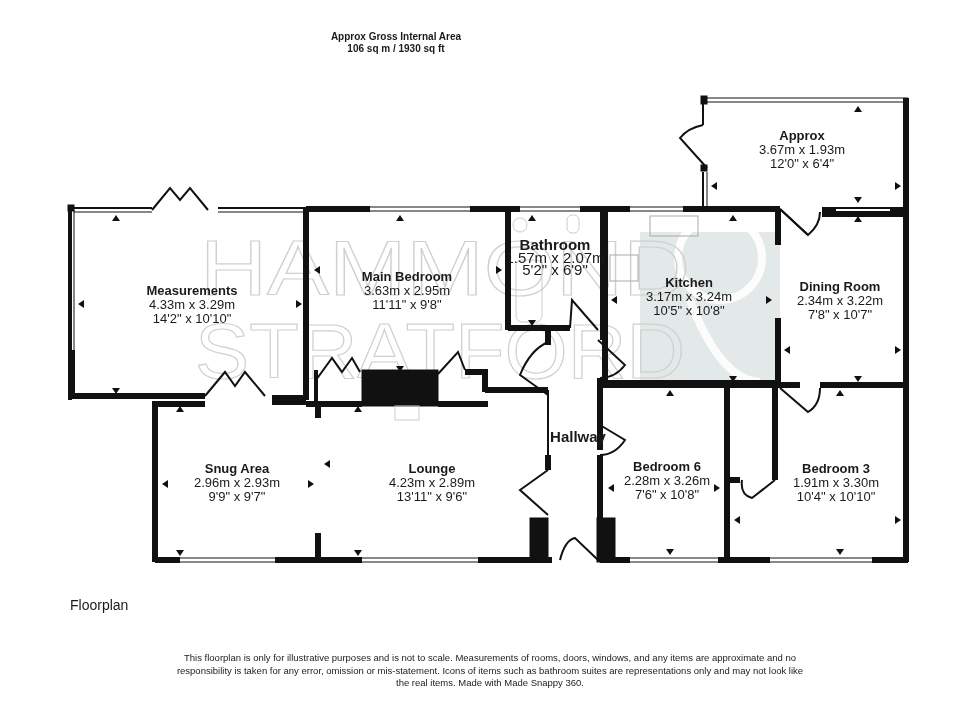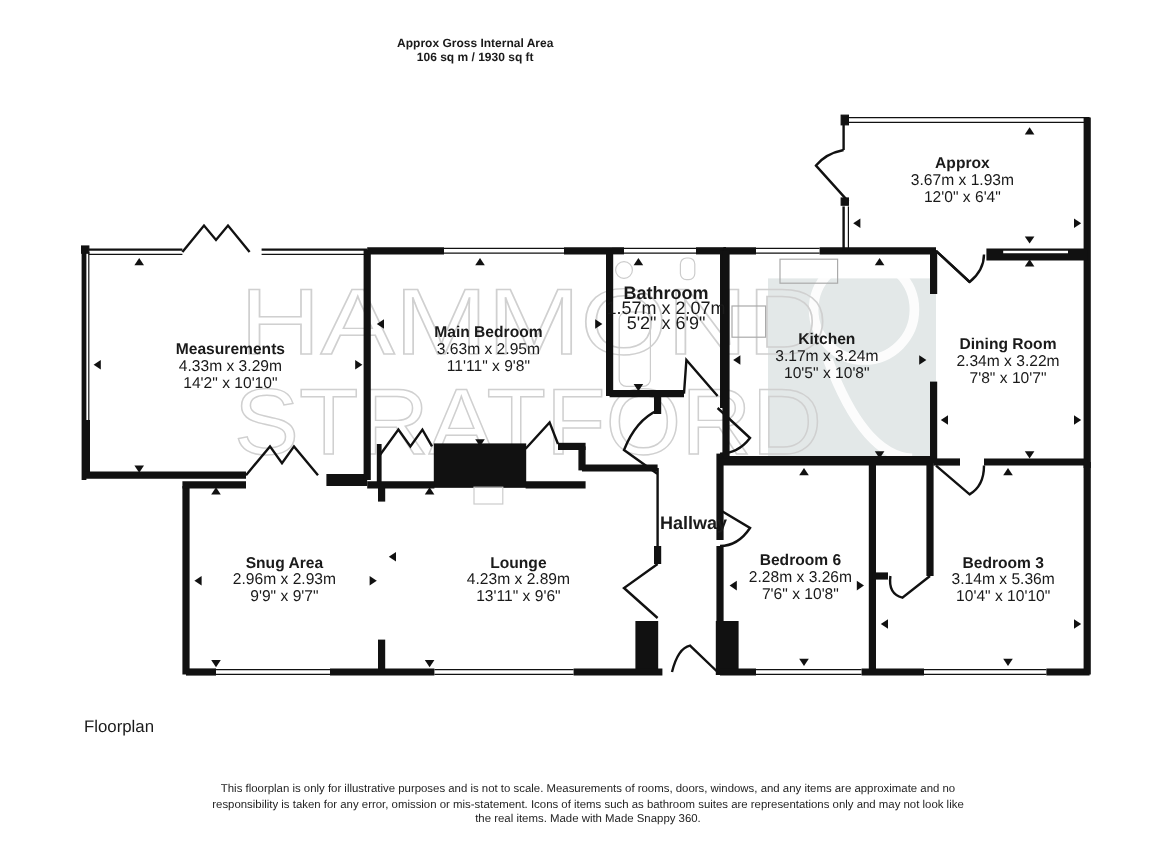--- a/index.html
+++ b/index.html
@@ -242,19 +242,19 @@
 </div>
 
 <div class="label" style="left:667px; top:460px;">
   <span class="name">Bedroom 6</span>
   <span class="dim">2.28m x 3.26m</span>
   <span class="dim">7'6" x 10'8"</span>
 </div>
 
 <div class="label" style="left:836px; top:462px;">
   <span class="name">Bedroom 3</span>
-  <span class="dim">3.14m x 5.36m</span>
+  <span class="dim">1.91m x 3.30m</span>
   <span class="dim">10'4" x 10'10"</span>
 </div>
 
 <div class="floor-title">Floorplan</div>
 
 <div class="disclaimer">This floorplan is only for illustrative purposes and is not to scale. Measurements of rooms, doors, windows, and any items are approximate and no responsibility is taken for any error, omission or mis-statement. Icons of items such as bathroom suites are representations only and may not look like the real items. Made with Made Snappy 360.</div>
 
 </body></html>

